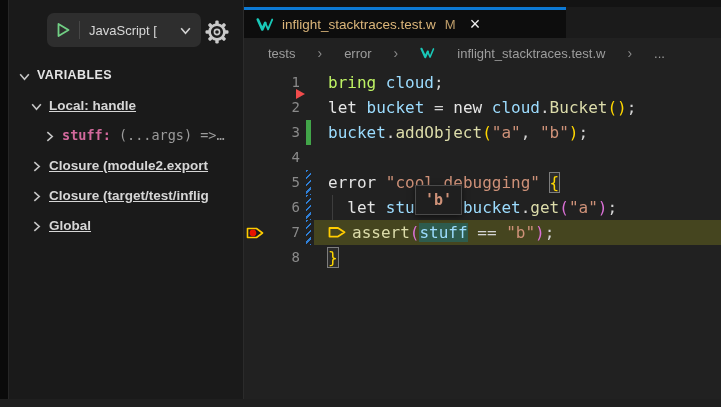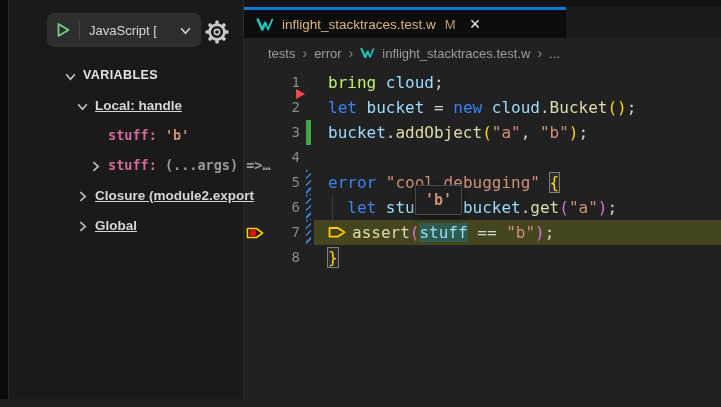--- a/index.html
+++ b/index.html
@@ -13,67 +13,67 @@
   
   .sidebar { width:235px; flex:none; background:#1a1a1a; position:relative;
     border-right:1px solid #2b2b2b; }
   .launch-select { position:absolute; left:38px; top:13px; width:154px; height:34px;
     background:#2e2e2e; border-radius:7px; display:flex; align-items:center;
     padding:0 9px; cursor:pointer; }
   .launch-select .sep { width:1px; height:18px; background:#474747; margin:0 9px 0 8px; }
   .launch-label { color:#d8d8d8; font-size:13px; flex:1; white-space:nowrap; overflow:hidden; }
   .gear { position:absolute; left:196px; top:20px; width:24px; height:24px; cursor:pointer; }
 
-  .tree { position:absolute; top:60px; left:0; right:0;padding-left:46px; }
+  .tree { position:absolute; top:60px; left:0; right:0; }
   .trow { height:30px; display:flex; align-items:center; cursor:pointer; }
   .trow .chev { width:13px; height:13px; flex:none; margin-right:6px; }
   .chev-spacer { width:19px; flex:none; }
   .pad-header { padding-left:9px; }
   .pad-scope  { padding-left:21px; }
   .pad-var    { padding-left:34px; }
   .hdr-label { font-weight:bold; font-size:12.5px; letter-spacing:.4px; color:#e4e4e4; }
   .scope-label { font-weight:bold; font-size:13.5px; color:#d6d6d6; white-space:nowrap;text-decoration:underline; }
   .var-text { font-family:"DejaVu Sans Mono", monospace; font-size:13.5px; font-weight:600; white-space:pre; }
   .vname { color:#d2699c; }
   .vval-orange { color:#ce9178; }
-  .vval-gray { color:#9b9b9b; font-weight:700; }
+  .vval-gray { color:#9b9b9b; font-weight:400; }
 
   
   .editor { flex:1; min-width:0; display:flex; flex-direction:column; background:#212121; }
   .tabbar { height:38px; background:#1b1b1b; position:relative; flex:none; }
   .tabbar::before { content:""; position:absolute; top:0; left:0; right:0; height:7px; background:#131313; }
   .tab { position:absolute; left:0; top:7px; width:322px; height:31px; background:#0d0d0d;
     border-top:3px solid #0c79d4; display:flex; align-items:center; padding:0 12px; cursor:pointer; }
   .tab-label { color:#dcb67a; font-size:13.5px; margin-left:8px; white-space:nowrap; }
   .tab-dirty { color:#dcb67a; opacity:.85; font-size:13px; margin-left:9px; }
   .tab-close { color:#efefef; font-size:18px; line-height:18px; margin-left:14px; cursor:pointer; }
 
   .breadcrumbs { height:30px; flex:none; display:flex; align-items:center;
-    padding-left:24px; gap:7px; font-size:13px; color:#9d9d9d; }
+    padding-left:24px; gap:22px; font-size:13px; color:#9d9d9d; }
   .bc-item { cursor:pointer; white-space:nowrap; }
   .bc-sep { color:#8a8a8a; font-size:14px; }
   .bc-wing { display:flex; align-items:center; }
 
   .code { position:relative; flex:1; padding-top:2px;
     font-family:"DejaVu Sans Mono", monospace; font-size:16px; }
   .line { display:flex; height:25px; line-height:25px; position:relative; }
   .glyph { width:22px; flex:none; position:relative; }
   .glyph svg { position:absolute; left:2px; top:5px; }
   .lnum { width:34px; flex:none; text-align:right; color:#8a8a8a; font-size:14px; cursor:pointer; }
   .gut { width:10px; flex:none; margin-left:4px; position:relative; }
   .ind { position:absolute; left:2px; top:0; bottom:0; width:5px; }
   .ind-added { background:#42a549; }
   .ind-modified { background:repeating-linear-gradient(135deg,#2f7fd6 0px,#2f7fd6 2px,transparent 2px,transparent 5px); }
   .content { flex:1; padding-left:14px; white-space:pre; color:#d4d4d4; cursor:text; }
   .line.current .content { background:#45451f; }
   .cur-arrow { display:inline-block; vertical-align:-2px; margin-right:5px; }
   .red-marker { position:absolute; left:52px; top:-6px; width:0; height:0;
     border-left:9px solid #f14c4c; border-top:5px solid transparent; border-bottom:5px solid transparent; }
 
-  .tok-kw  { color:#3b82f6; }
+  .tok-kw  { color:#e5e5e5; }
   .tok-kw2 { color:#bef264; }
   .tok-var { color:#9cdcfe; }
   .tok-fn  { color:#dcdcaa; }
   .tok-str { color:#ce9178; }
   .tok-b1  { color:#ffd700; }
   .tok-b2  { color:#da70d6; }
   .tok-pl  { color:#d4d4d4; }
   .tok-b1m { color:#ffd700; outline:1px solid #7d7d7d; background:rgba(255,255,255,.05); }
   .tok-varhl { color:#9cdcfe; background:#2e5c4e; }
 
@@ -132,34 +132,36 @@
         <span class="hdr-label">VARIABLES</span>
       </div>
       <div id="tree-rows">
           <div class="trow pad-scope">
             <span class="chev"><svg width="13" height="13" viewBox="0 0 12 12">
                 <polyline points="2,4 6,8.5 10,4" fill="none" stroke="#c5c5c5" stroke-width="1.5"></polyline>
               </svg></span>
             <span class="scope-label">Local: handle</span>
           </div>
           <div class="trow pad-var">
-            <span class="chev-spacer"></span>
-            <span class="var-text"><span class="vname">stuff: </span><span class="vval-orange">'b'</span></span>
-          </div>
-          <div class="trow pad-var">
             <span class="chev"><svg width="13" height="13" viewBox="0 0 12 12">
                 <polyline points="4,2 8.5,6 4,10" fill="none" stroke="#c5c5c5" stroke-width="1.5"></polyline>
               </svg></span>
             <span class="var-text"><span class="vname">stuff: </span><span class="vval-gray">(...args) =&gt;…</span></span>
           </div>
           <div class="trow pad-scope">
             <span class="chev"><svg width="13" height="13" viewBox="0 0 12 12">
                 <polyline points="4,2 8.5,6 4,10" fill="none" stroke="#c5c5c5" stroke-width="1.5"></polyline>
               </svg></span>
             <span class="scope-label">Closure (module2.export</span>
+          </div>
+          <div class="trow pad-scope">
+            <span class="chev"><svg width="13" height="13" viewBox="0 0 12 12">
+                <polyline points="4,2 8.5,6 4,10" fill="none" stroke="#c5c5c5" stroke-width="1.5"></polyline>
+              </svg></span>
+            <span class="scope-label">Closure (target/test/inflig</span>
           </div>
           <div class="trow pad-scope">
             <span class="chev"><svg width="13" height="13" viewBox="0 0 12 12">
                 <polyline points="4,2 8.5,6 4,10" fill="none" stroke="#c5c5c5" stroke-width="1.5"></polyline>
               </svg></span>
             <span class="scope-label">Global</span>
           </div>
         </div>
     </div>
   </aside>

